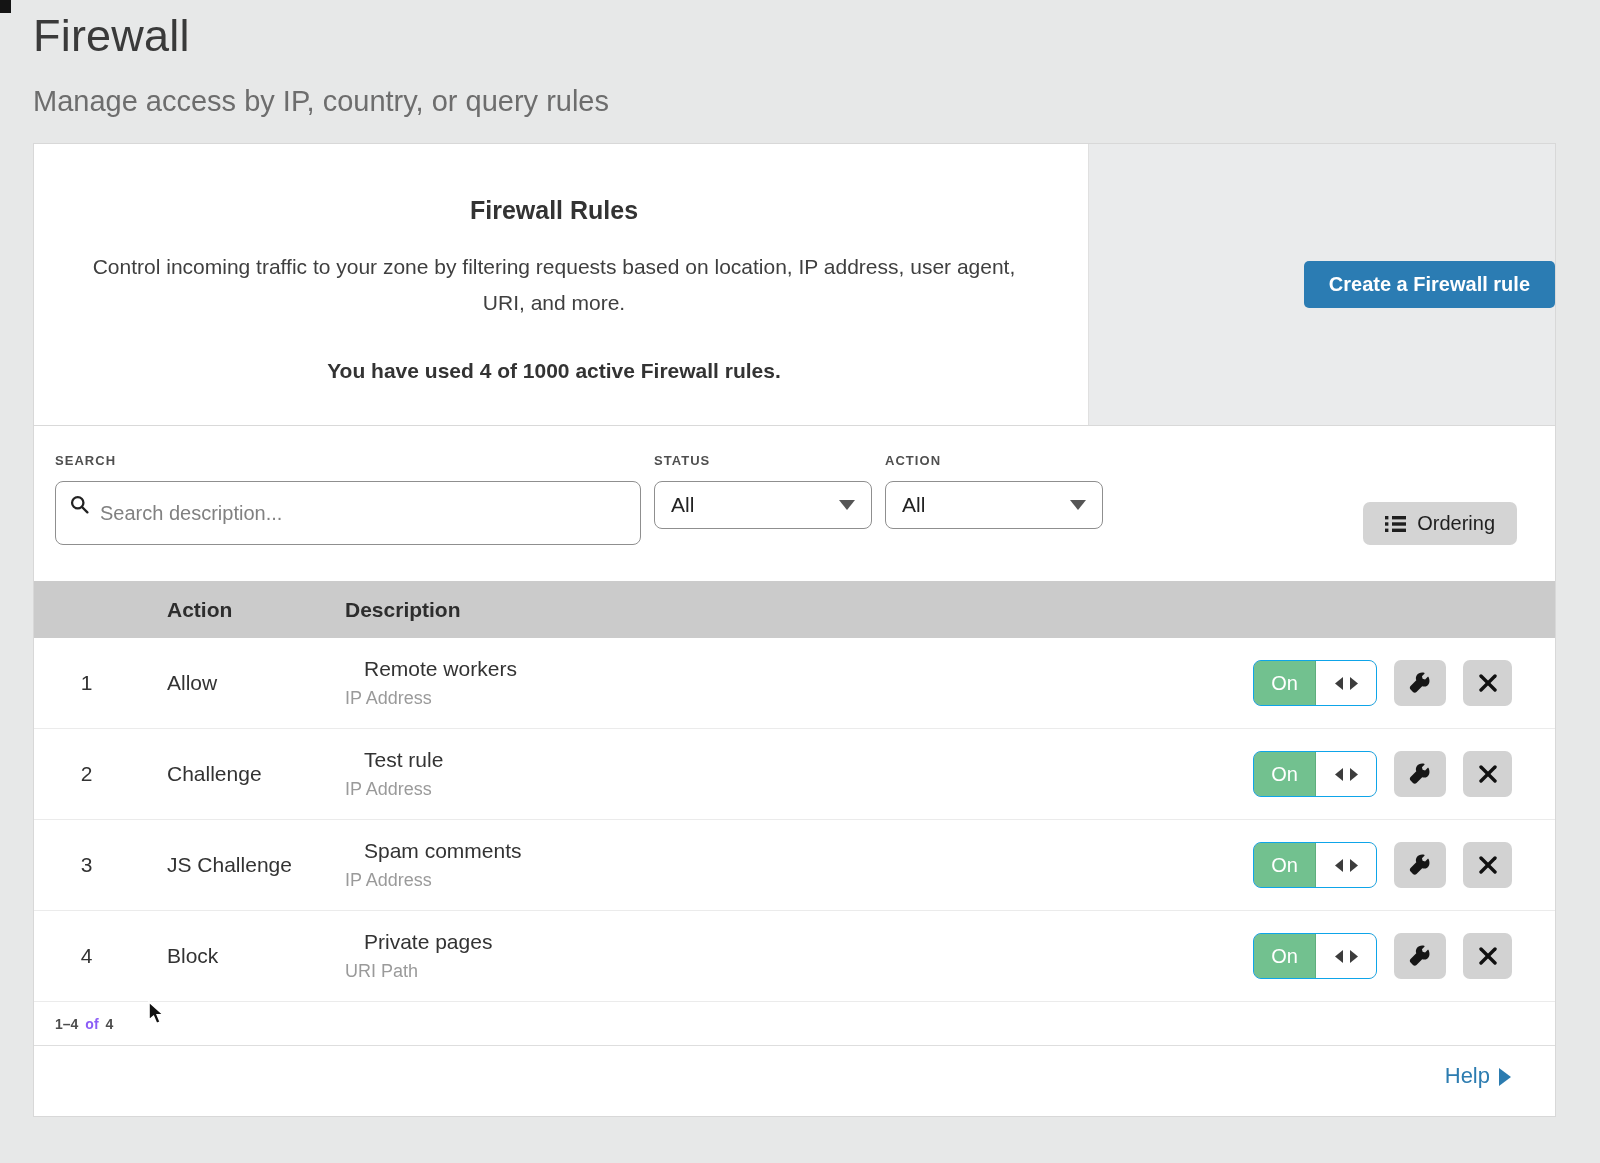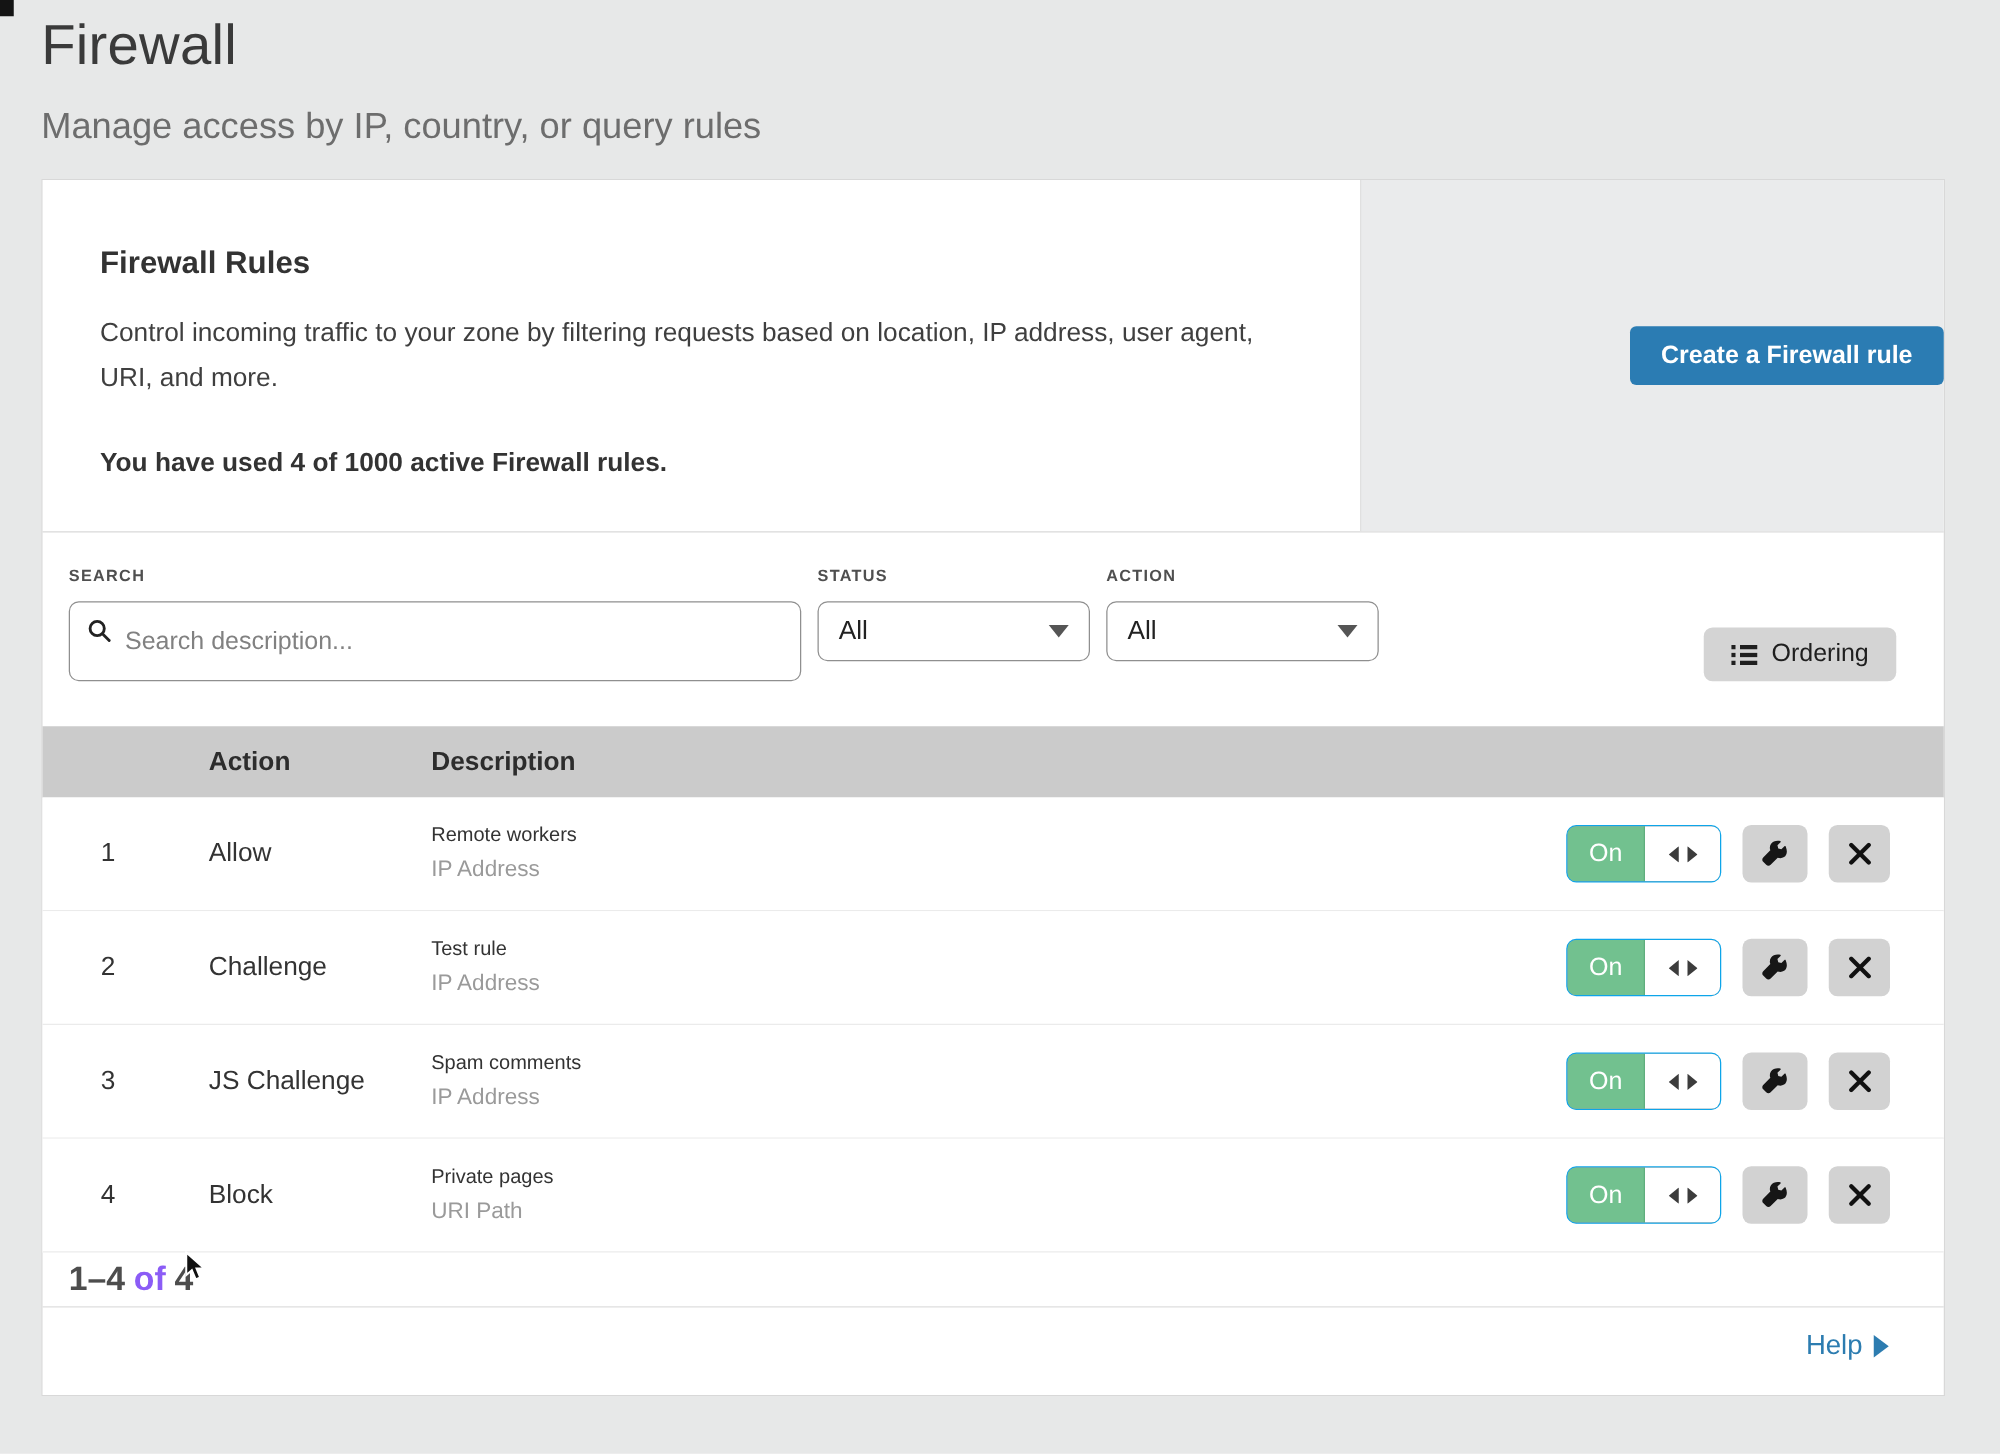--- a/index.html
+++ b/index.html
@@ -22,21 +22,21 @@
 
   
   .container {
     position: absolute; left: 33px; top: 143px; width: 1523px; height: 974px;
     background: #ffffff;
     border: 1px solid #d8d8d8;
   }
 
   
   .top-card { display: flex; height: 282px; border-bottom: 1px solid #d9d9d9; }
-  .card-left { flex: 1; padding: 52px 60px 30px 46px; }
+  .card-left { flex: 1; padding: 52px 60px 30px 46px; text-align: center; }
   .card-title { font-size: 25px; font-weight: 600; color: #333; }
   .card-desc { font-size: 21px; color: #3f3f3f; line-height: 1.72; margin-top: 24px; max-width: 960px; }
   .card-usage { font-size: 21px; font-weight: 700; color: #333; margin-top: 38px; }
   .card-right {
     width: 467px; background: #eaebec; border-left: 1px solid #e0e0e0;
     display: flex; align-items: center; justify-content: flex-end;
   }
   .btn-primary {
     background: #2b7cb3; color: #fff; border: none; border-radius: 5px;
     font-family: inherit; font-size: 20px; font-weight: 600;
@@ -87,21 +87,21 @@
     display: grid; grid-template-columns: 133px 178px 1fr 303px;
     align-items: center; font-size: 21px; font-weight: 600; color: #2d2d2d;
   }
   .t-row {
     display: grid; grid-template-columns: 133px 178px 1fr 303px;
     align-items: center; min-height: 91px; background: #fff;
     border-bottom: 1px solid #ebebeb;
   }
   .cell-num { text-align: center; font-size: 21px; color: #333; padding-right: 28px; }
   .cell-action { font-size: 21px; color: #333; }
-  .cell-desc-title { font-size: 16px; color: #333; }
+  .cell-desc-title { font-size: 21px; color: #333; margin-left: 19px; }
   .cell-desc-sub { font-size: 18px; color: #9a9a9a; margin-top: 7px; }
   .cell-controls {
     display: flex; align-items: center; justify-content: flex-end;
     gap: 17px; padding-right: 43px;
   }
   .toggle {
     display: flex; height: 46px; border-radius: 8px; overflow: hidden;
     border: 1px solid #0ea5e9; cursor: pointer; background: #a3a3a3;
   }
   .toggle-on {
@@ -113,21 +113,21 @@
     width: 60px; background: #fff;
     display: flex; align-items: center; justify-content: center; gap: 5px;
   }
   .icon-btn {
     width: 52px; height: 46px; background: #d2d2d2; border: none; border-radius: 7px;
     display: flex; align-items: center; justify-content: center; cursor: pointer;
   }
   .icon-btn.x-btn { width: 49px; }
 
   
-  .pagination { height: 43px; display: flex; align-items: center; padding-left: 21px; font-size: 27px; }
+  .pagination { height: 43px; display: flex; align-items: center; padding-left: 21px; font-size: 14px; }
   .pg-bold { font-weight: 700; color: #4d4d4d; }
   .pg-sep { color: #8b5cf6; margin: 0 7px; font-weight: 700; }
   .help-row {
     border-top: 1px solid #dedede; height: 60px;
     display: flex; align-items: center; justify-content: flex-end; padding-right: 44px;
   }
   .help-link {
     color: #2c7cb0; font-size: 22px; text-decoration: none;
     display: flex; align-items: center; gap: 9px; cursor: pointer;
   }

